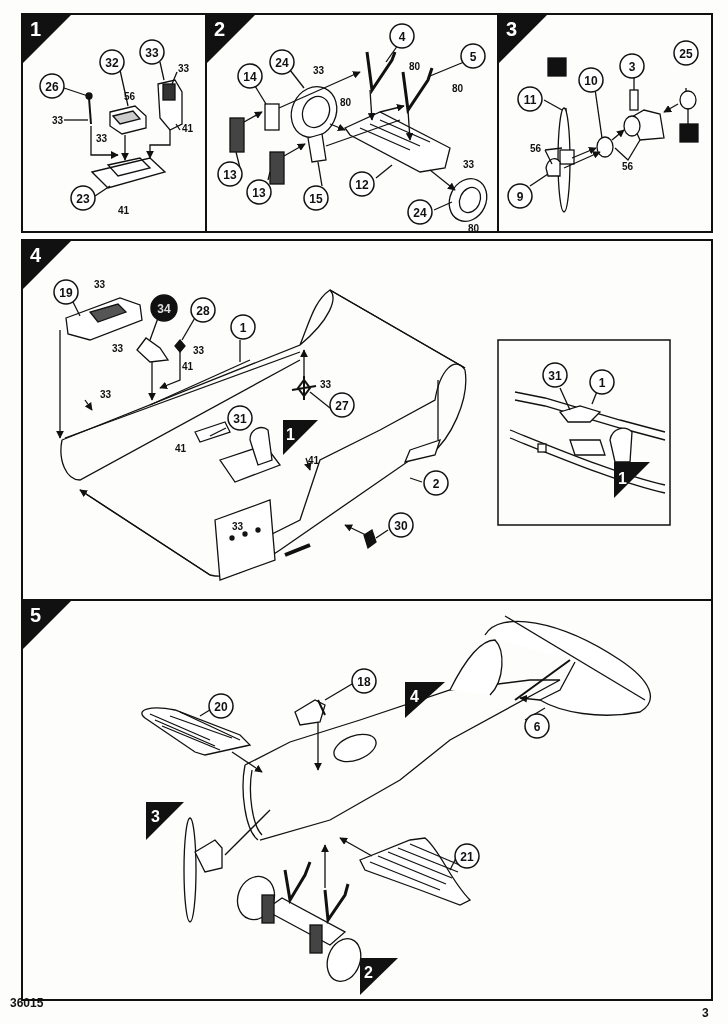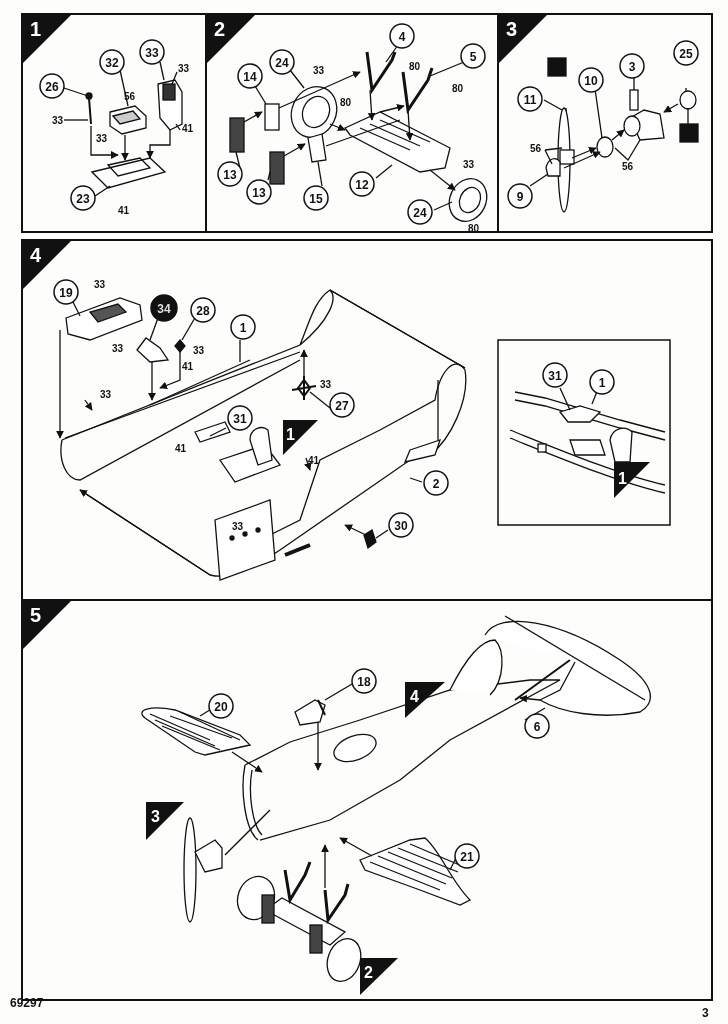--- a/index.html
+++ b/index.html
@@ -445,16 +445,16 @@
       <path d="M146,802 L184,802 L146,840 Z" fill="#111"></path>
       <text class="lbl" x="151" y="822" font-size="16" style="fill:#fff">3</text>
     </g>
     <g>
       <path d="M360,958 L398,958 L360,995 Z" fill="#111"></path>
       <text class="lbl" x="364" y="978" font-size="16" style="fill:#fff">2</text>
     </g>
   </g>
 </svg>
 
-<div class="footer-code">69297</div>
+<div class="footer-code">36015</div>
 <div class="footer-page">3</div>
 
 </div>
 
 </body></html>

